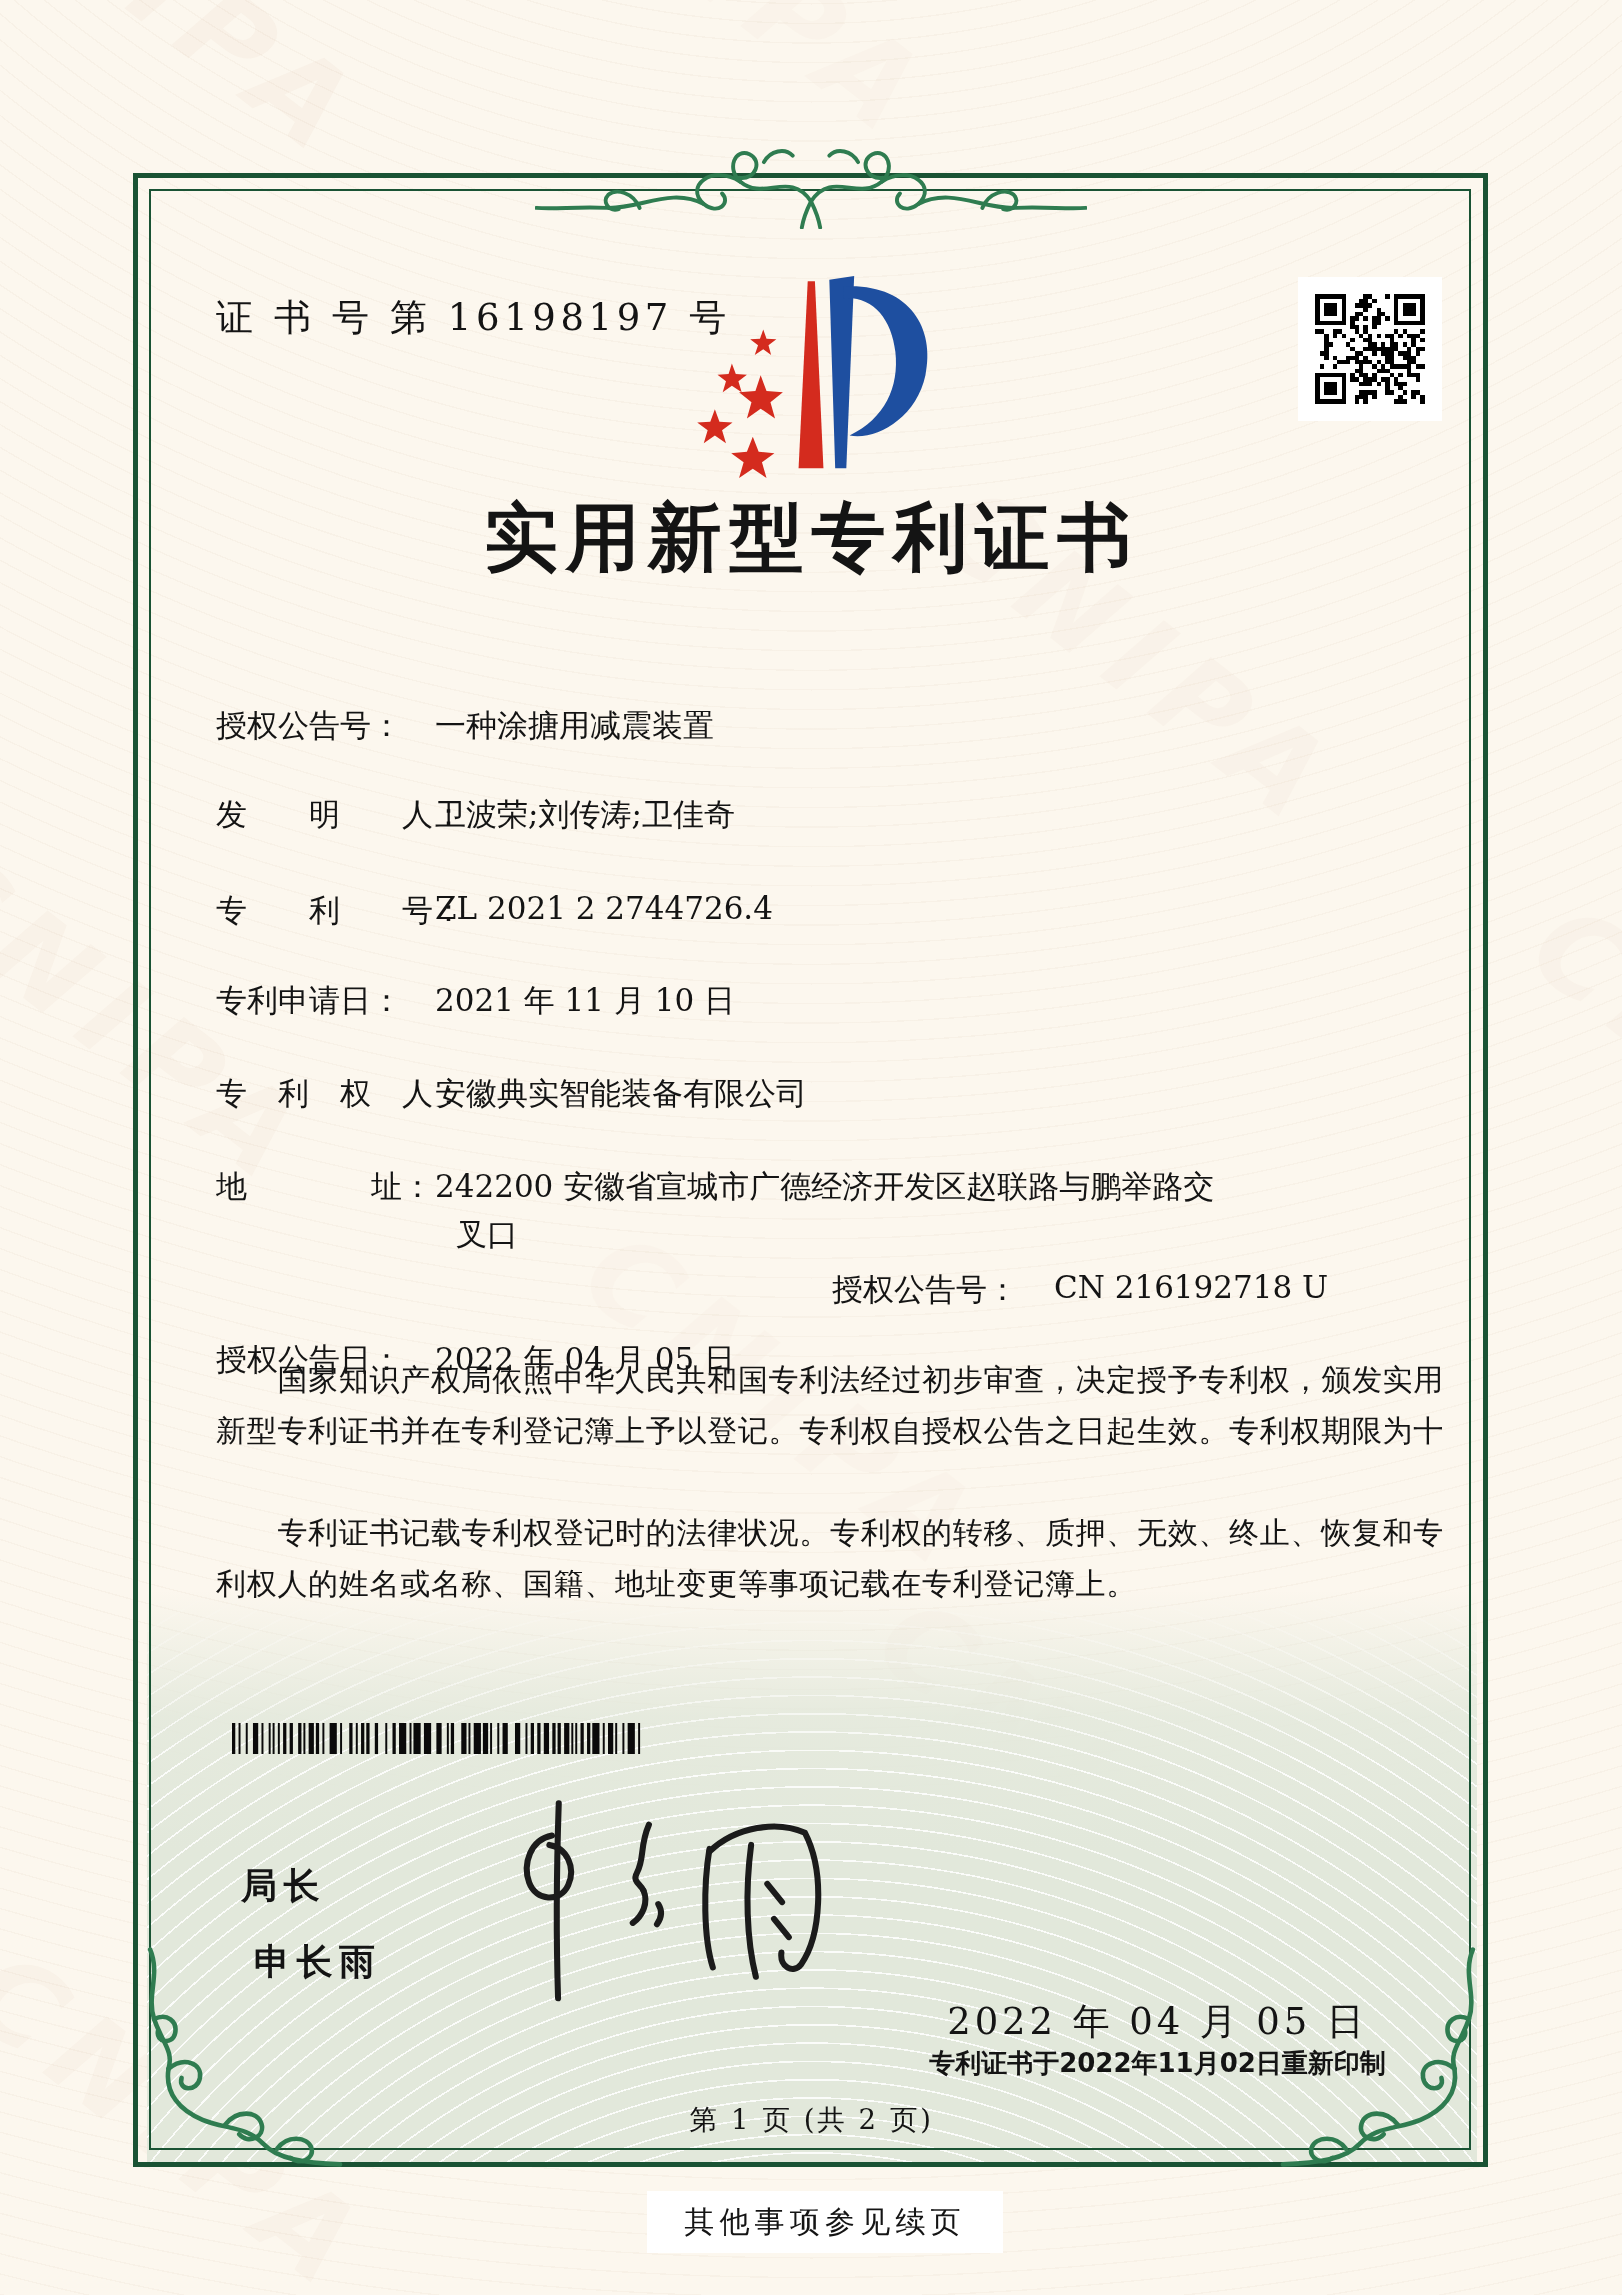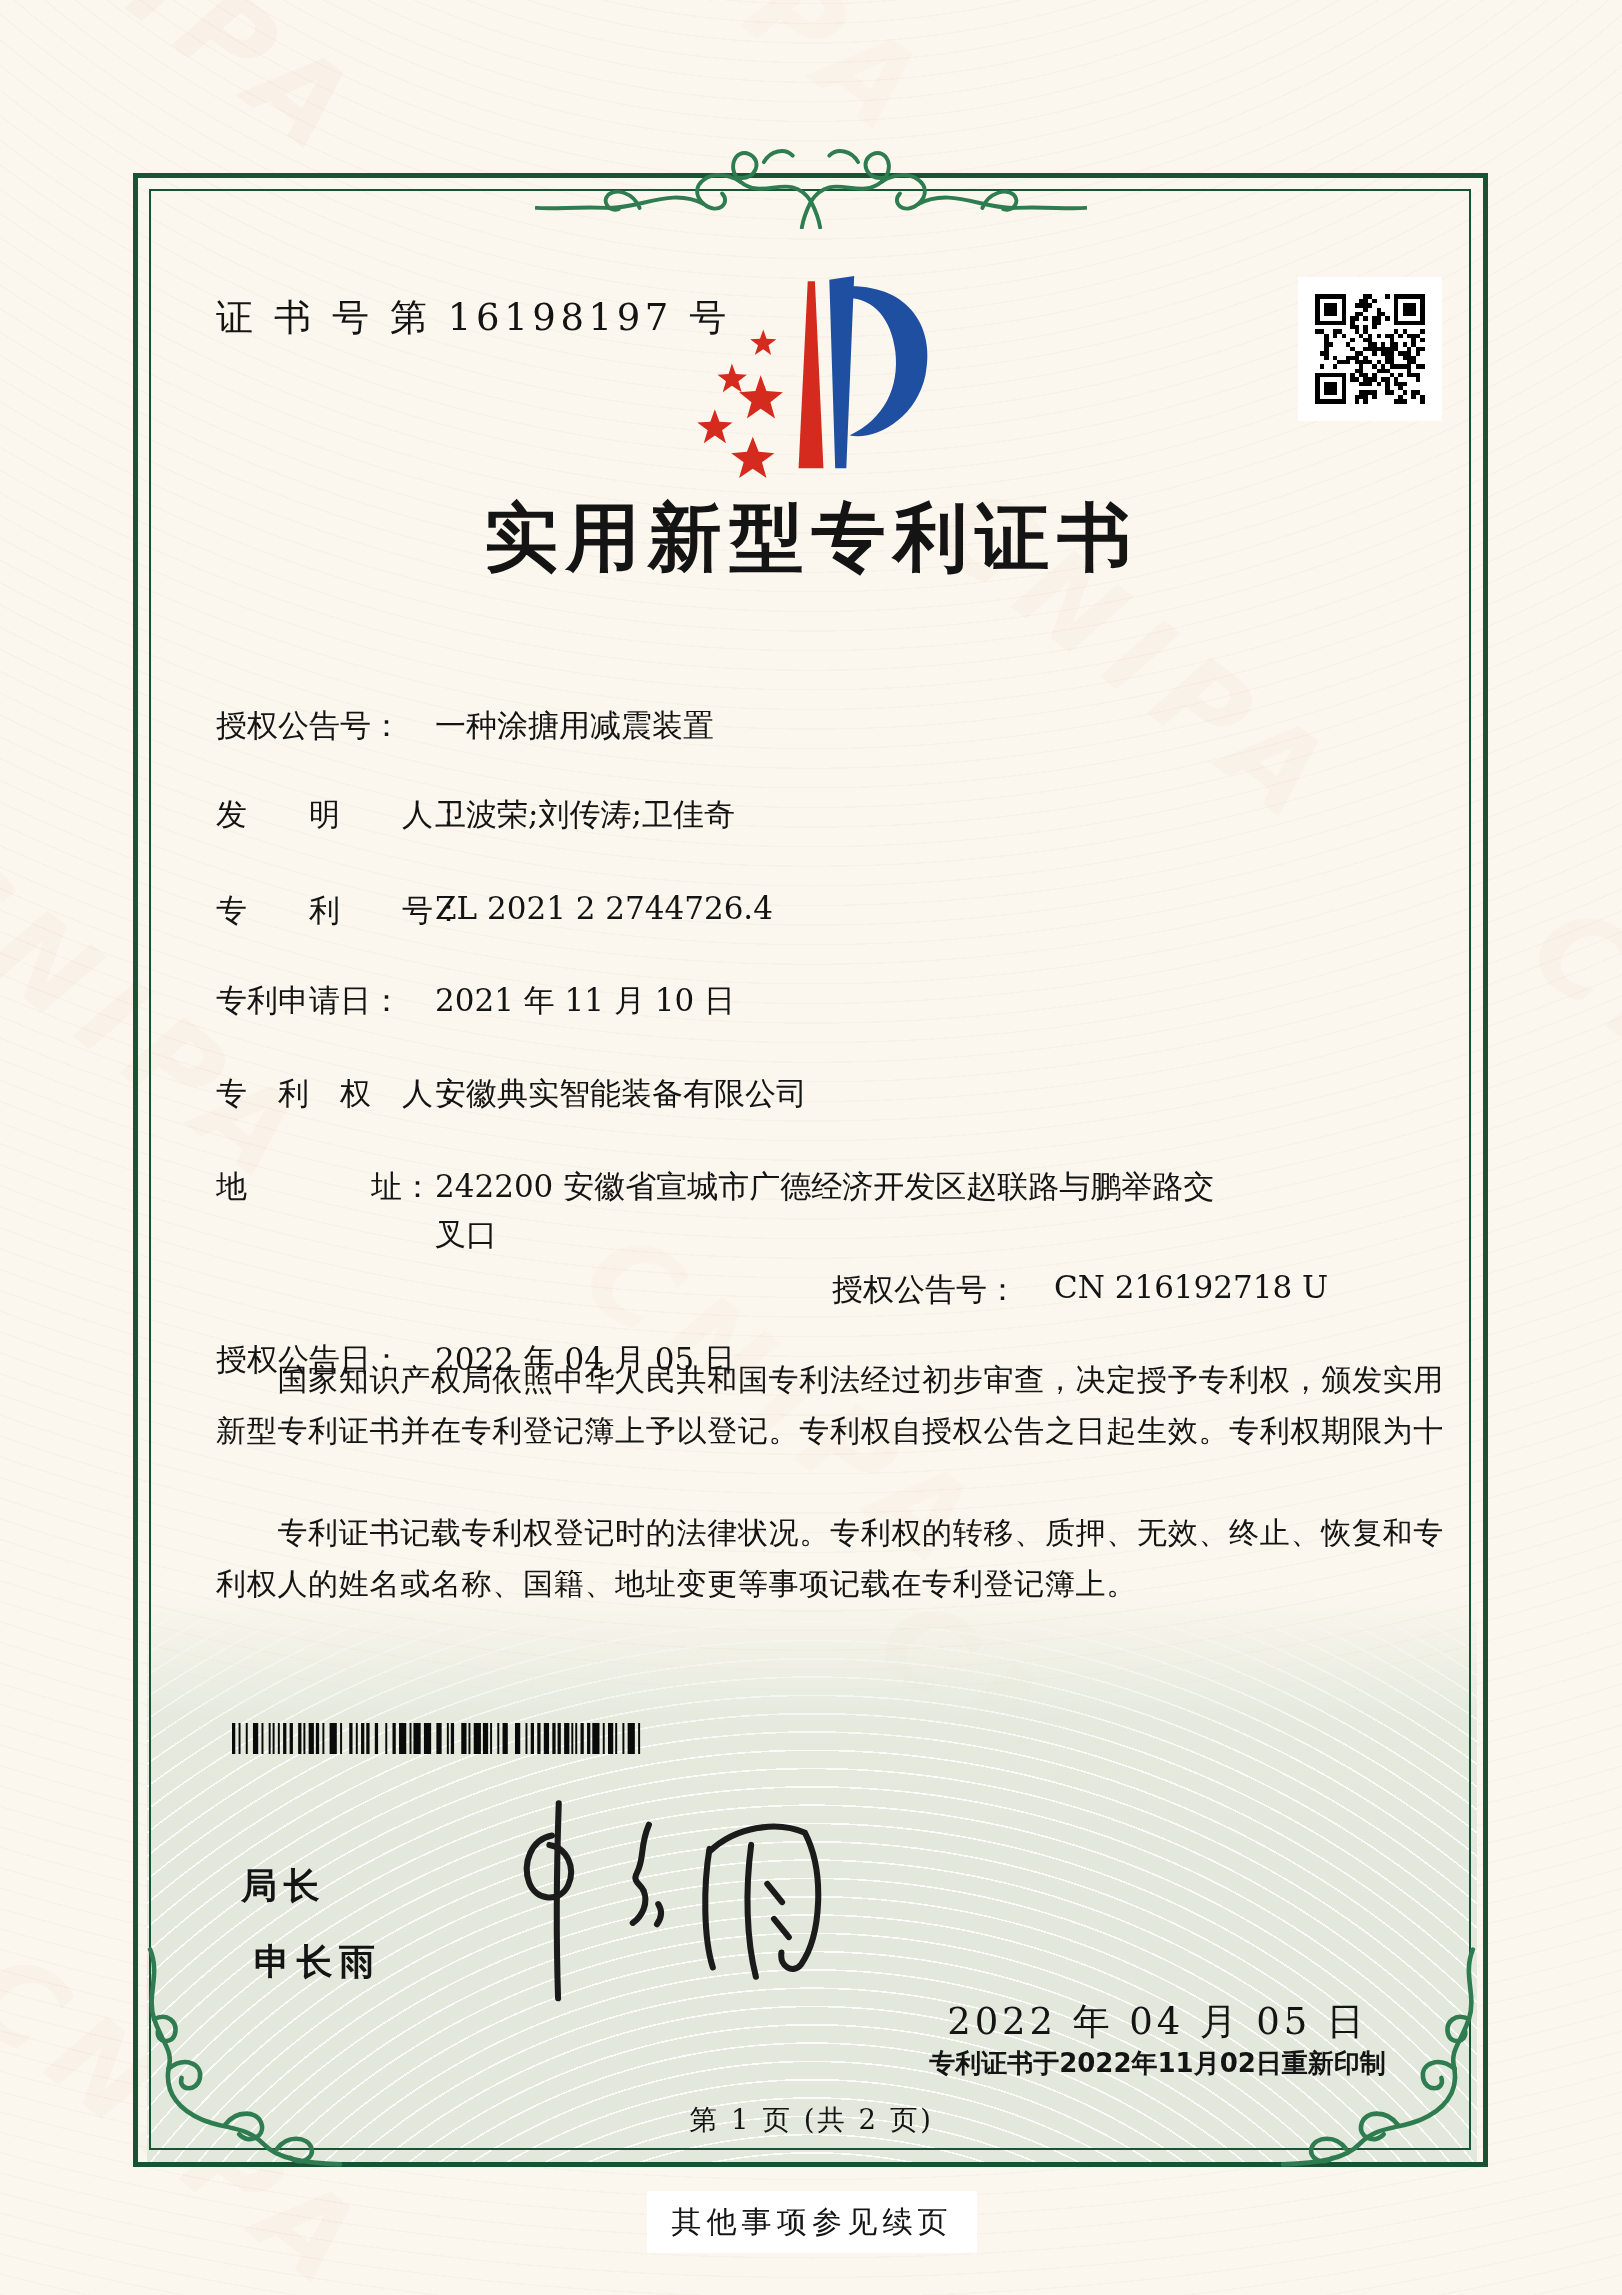--- a/index.html
+++ b/index.html
@@ -46,42 +46,42 @@
   .logo{position:absolute; left:695px; top:272px; width:249px; height:206px;}
   .qr{position:absolute; left:1298px; top:277px; width:144px; height:144px; background:#fff;}
   .title{position:absolute; left:0; top:489px; width:1623px; text-align:center;
     font-size:74px; font-weight:bold; letter-spacing:7.9px;}
   
   .row{position:absolute; left:216px; display:flex; font-size:31px; white-space:pre;}
   .row .lab{width:219px; flex:0 0 219px;}
   .row .val{white-space:pre;}
   .r1{top:705px;} .r2{top:794px;} .r3{top:890px;} .r4{top:980px;}
   .r5{top:1073px;} .r6{top:1166px;}
-  .addr2{position:absolute; left:435px; top:1214px; font-size:31px; white-space:pre;}
+  .addr2{position:absolute; left:456px; top:1214px; font-size:31px; white-space:pre;}
   .r7{top:1308px;margin-top:31px;}
   .grant-right{position:absolute; left:832px; top:1269px; display:flex; font-size:31px; white-space:pre;}
   .grant-right .lab{width:222px; flex:0 0 222px;}
   
   .bodyline{position:absolute; left:216px; width:1217px; font-size:30px; white-space:pre; letter-spacing:0.7px;}
   .bl1{top:1360px;} .bl2{top:1411px;} .bl3{top:1462px;} .bl4{top:1513px;} .bl5{top:1564px;}
   
   .barcode{position:absolute; left:232px; top:1723px; width:414px; height:31px;}
   .officer-title{position:absolute; left:241px; top:1862px; font-size:36px; font-weight:bold;
     font-family:"DejaVu Sans","Liberation Sans",sans-serif; letter-spacing:6.5px;}
   .officer-name{position:absolute; left:254px; top:1938px; font-size:36px; font-weight:bold;
     font-family:"DejaVu Sans","Liberation Sans",sans-serif; letter-spacing:6.5px;}
   .signature{position:absolute; left:471px; top:1783px; width:380px; height:222px;}
   .grant-date{position:absolute; left:896px; top:1997px; width:523px; text-align:center;
     font-size:37px; letter-spacing:3.9px;}
   .reprint{position:absolute; left:896px; top:2046px; width:523px; text-align:center;
     font-size:26px; font-weight:bold; font-family:"DejaVu Sans","Liberation Sans",sans-serif;}
   .page-info{position:absolute; left:0; top:2102px; width:1623px; text-align:center;
     font-size:27.5px; letter-spacing:2.6px;}
   
-  .cont-note{position:absolute; left:647px; top:2191px; width:330px; height:62px;
+  .cont-note{position:absolute; left:647px; top:2191px; width:356px; height:62px;
     background:#fff; display:flex; align-items:center; justify-content:center;
     font-size:30px; letter-spacing:5.2px;}
   
   .orn{position:absolute; pointer-events:none;}
   .orn-top{left:535px; top:124px; width:552px; height:105px;}
   .orn-bl{left:141px; top:1947px; width:203px; height:220px;}
   .orn-br{left:1279px; top:1947px; width:203px; height:220px;}
 </style>
 </head>
 <body>

